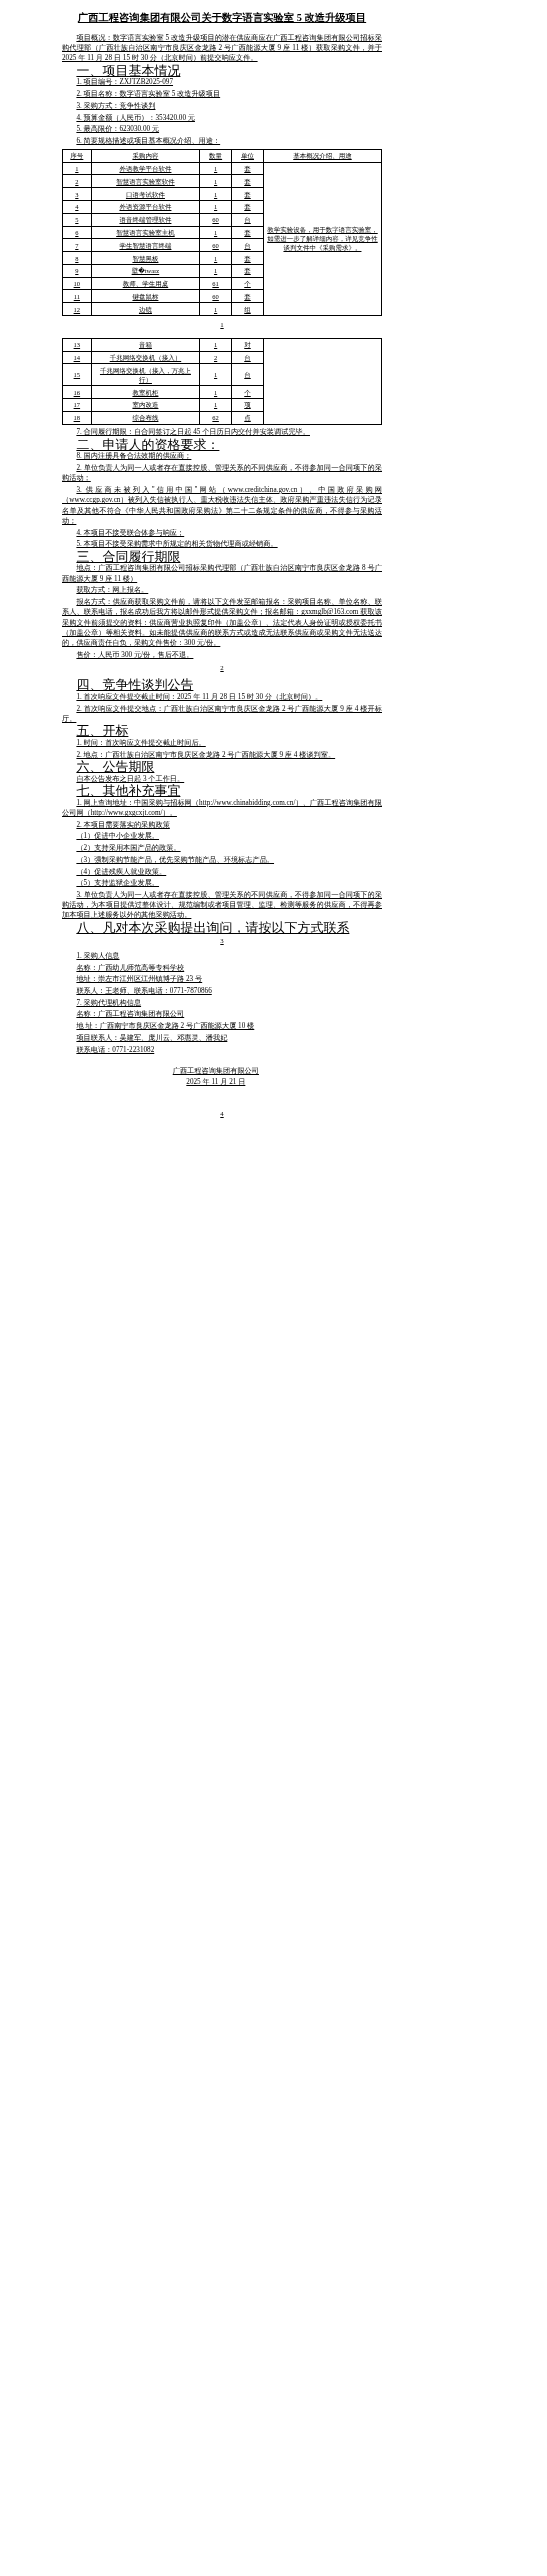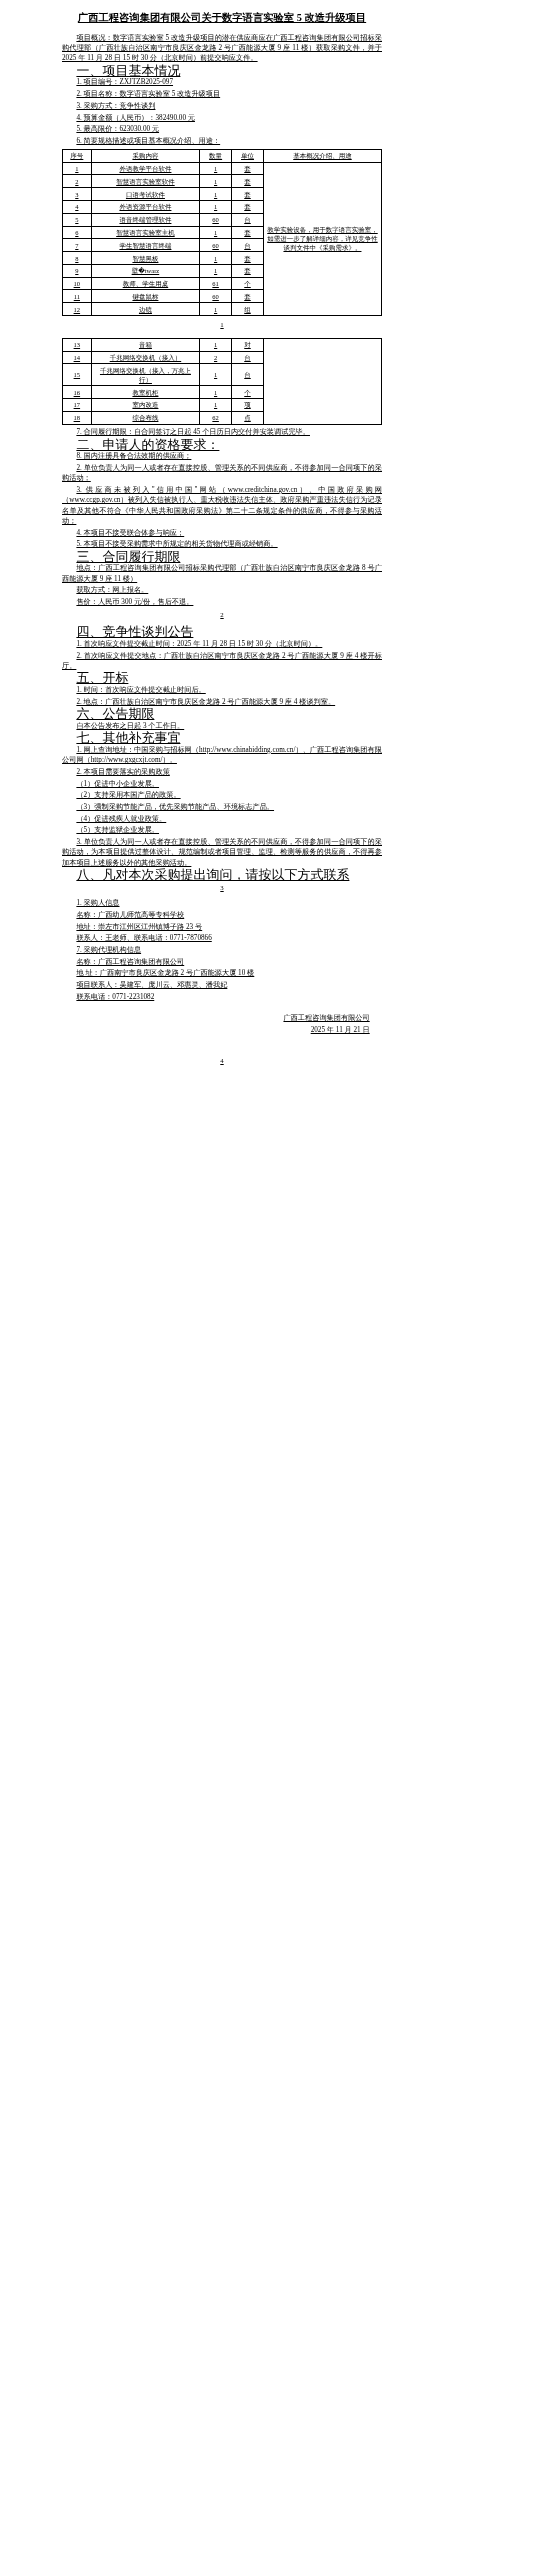--- a/index.html
+++ b/index.html
@@ -12,42 +12,42 @@
   .title .l2{display:block;}
   .body-wrap{padding:6.8px 62px 0 62px;}
   p{margin:0 0 1.4px 0;font-size:7.2px;line-height:10.3px;text-align:justify;}
   .ind2{text-indent:14.4px;}
   .sec{font-size:13px;line-height:10.3px;margin:2.1px 0 1.4px 0;text-indent:14.4px;}
   table.tb{border-collapse:collapse;width:100%;margin:2.7px 0 2.7px 0;font-size:6.5px;}
   table.tb td,table.tb th{border:0.7px solid #000;padding:1.4px 2.1px;text-align:center;line-height:9px;font-weight:normal;}
   table.tb th{font-weight:normal;}
   .desc-cell{vertical-align:middle;text-align:left;padding:2.7px 4.1px;line-height:10.3px;}
   .pgnum{text-align:center;font-size:6.8px;padding:2.7px 0 6.8px 0;}
-  .sign{margin-top:11px;text-align:right;padding-right:12.3px;font-size:7.2px;line-height:11.6px;}
+  .sign{margin-top:11px;text-align:center;padding-right:12.3px;font-size:7.2px;line-height:11.6px;}
   .sign div{}
   .tbl2{margin-top:6.8px;}
 </style>
 </head>
 <body>
 
 <div class="page">
 
   <div class="title">
     <span>广西工程咨询集团有限公司关于数字语言实验室 5 改造升级项目</span>
   </div>
 
   <div class="body-wrap">
 
     <p class="ind2">项目概况：数字语言实验室 5 改造升级项目的潜在供应商应在广西工程咨询集团有限公司招标采购代理部（广西壮族自治区南宁市良庆区金龙路 2 号广西能源大厦 9 座 11 楼）获取采购文件，并于 2025 年 11 月 28 日 15 时 30 分（北京时间）前提交响应文件。</p>
 
     <p class="sec">一、项目基本情况</p>
     <p class="ind2">1. 项目编号：ZXJTZB2025-097</p>
     <p class="ind2">2. 项目名称：数字语言实验室 5 改造升级项目</p>
     <p class="ind2">3. 采购方式：竞争性谈判</p>
-    <p class="ind2">4. 预算金额（人民币）：382490.00 元</p>
+    <p class="ind2">4. 预算金额（人民币）：353420.00 元</p>
     <p class="ind2">5. 最高限价：623030.00 元</p>
     <p class="ind2">6. 简要规格描述或项目基本概况介绍、用途：</p>
 
     <table class="tb">
       <thead>
         <tr>
           <th style="width:9%">序号</th>
           <th style="width:34%">采购内容</th>
           <th style="width:10%">数量</th>
           <th style="width:10%">单位</th>
@@ -180,20 +180,21 @@
     <p class="sec">二、申请人的资格要求：</p>
     <p class="ind2">8. 国内注册具备合法效期的供应商；</p>
     <p class="ind2">2. 单位负责人为同一人或者存在直接控股、管理关系的不同供应商，不得参加同一合同项下的采购活动；</p>
     <p class="ind2">3. 供应商未被列入"信用中国"网站（www.creditchina.gov.cn）、中国政府采购网（www.ccgp.gov.cn）被列入失信被执行人、重大税收违法失信主体、政府采购严重违法失信行为记录名单及其他不符合《中华人民共和国政府采购法》第二十二条规定条件的供应商，不得参与采购活动；</p>
     <p class="ind2">4. 本项目不接受联合体参与响应；</p>
     <p class="ind2">5. 本项目不接受采购需求中所规定的相关货物代理商或经销商。</p>
 
     <p class="sec">三、合同履行期限</p>
     <p class="ind2">地点：广西工程咨询集团有限公司招标采购代理部（广西壮族自治区南宁市良庆区金龙路 8 号广西能源大厦 9 座 11 楼）</p>
     <p class="ind2">获取方式：网上报名。</p>
+    <p class="ind2">报名方式：供应商获取采购文件前，请将以下文件发至邮箱报名：采购项目名称、单位名称、联系人、联系电话，报名成功后我方将以邮件形式提供采购文件；报名邮箱：gxxmglb@163.com 获取该采购文件前须提交的资料：供应商营业执照复印件（加盖公章）、法定代表人身份证明或授权委托书（加盖公章）等相关资料。如未能提供供应商的联系方式或造成无法联系供应商或采购文件无法送达的，供应商责任自负，采购文件售价：300 元/份。</p>
     <p class="ind2">售价：人民币 300 元/份，售后不退。</p>
 
     <div class="pgnum">2</div>
 
 
     <p class="sec">四、竞争性谈判公告</p>
     <p class="ind2">1. 首次响应文件提交截止时间：2025 年 11 月 28 日 15 时 30 分（北京时间）。</p>
     <p class="ind2">2. 首次响应文件提交地点：广西壮族自治区南宁市良庆区金龙路 2 号广西能源大厦 9 座 4 楼开标厅。</p>
 
     <p class="sec">五、开标</p>

